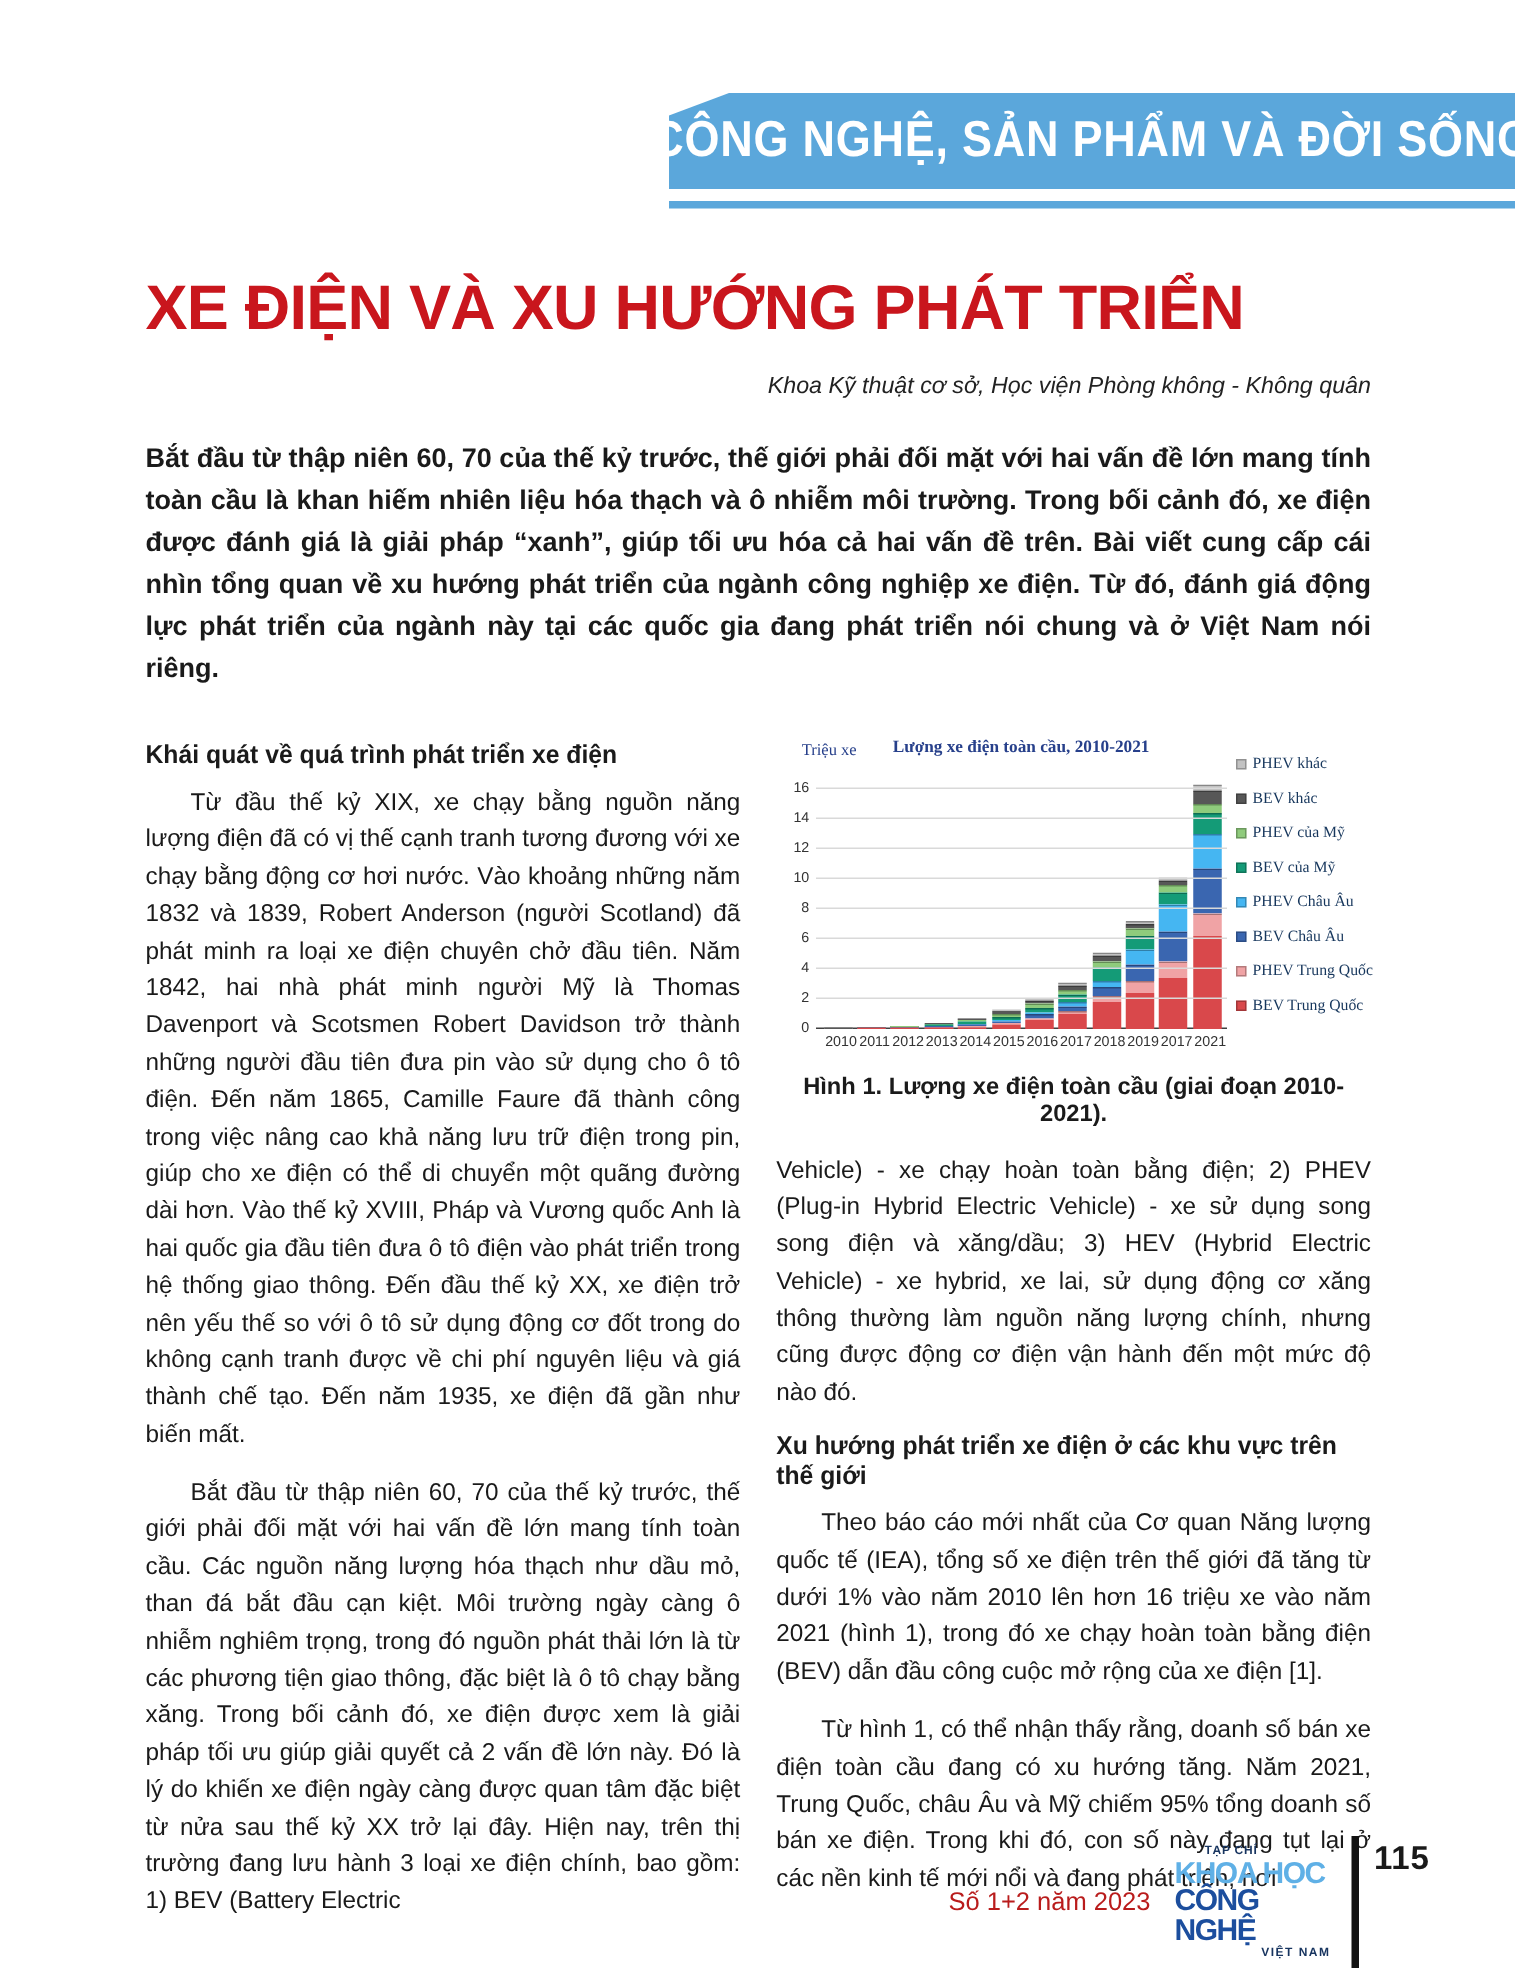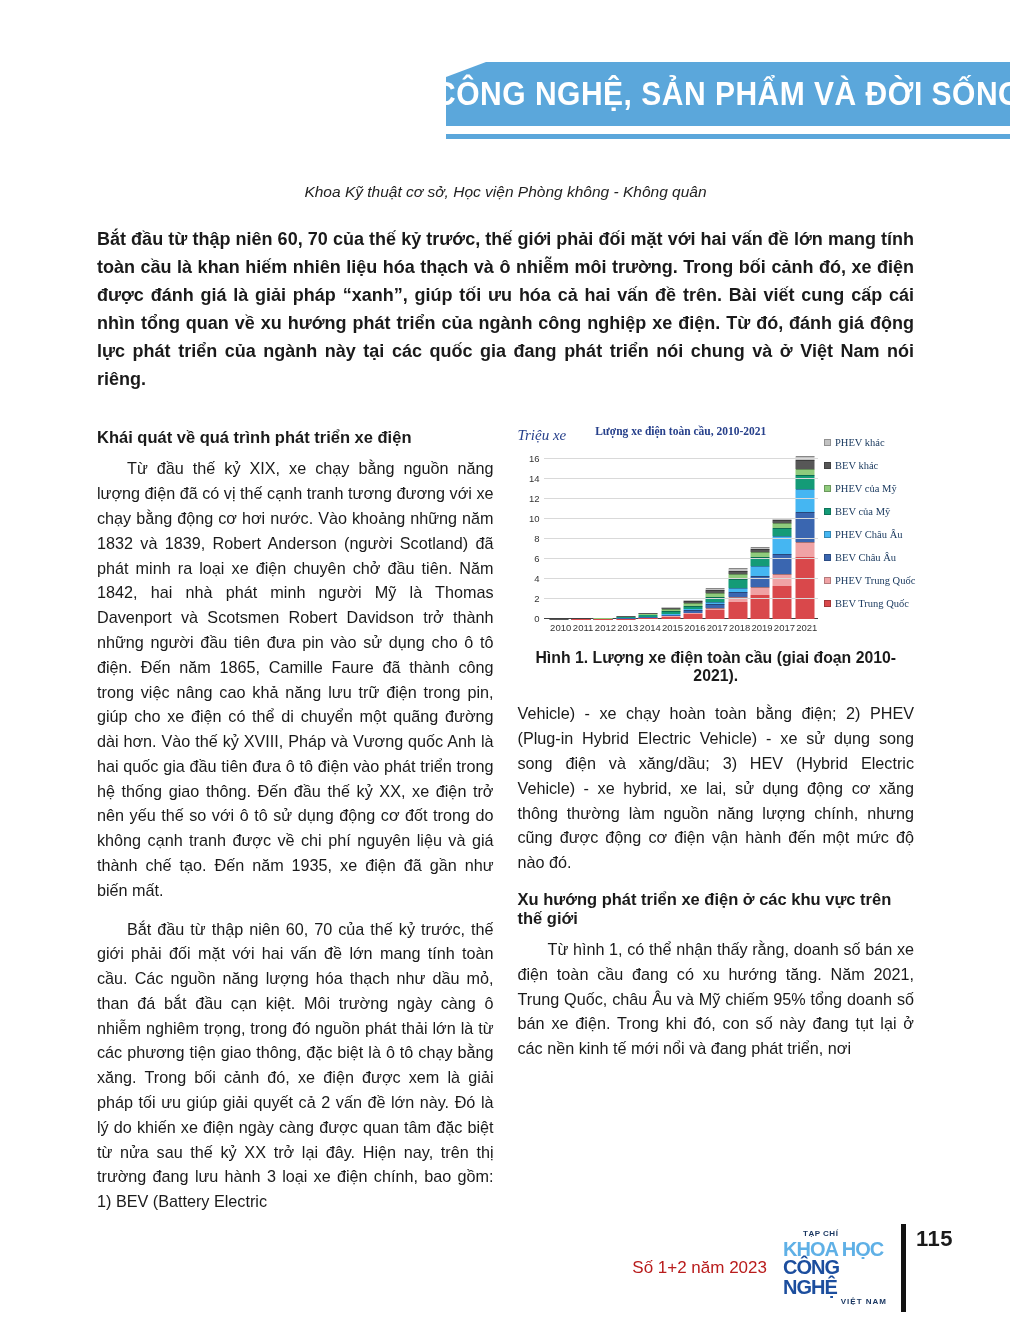--- a/index.html
+++ b/index.html
@@ -13,36 +13,36 @@
     clip-path:polygon(40px 0, 100% 0, 100% 100%, 0 100%, 0 15px); }
   .banner span { color:#fff; font-weight:bold; font-size:30px; letter-spacing:.5px; white-space:nowrap;
     transform:scaleY(1.12); }
   .banner-underline { position:absolute; top:134px; right:0; width:564px; height:5px; }
 
   
   .content { position:relative; padding:183px 96px 0 97px; }
   .article-title { font-size:42px; font-weight:bold; line-height:1.05; letter-spacing:-.5px;
     transform-origin:left top; margin-bottom:22px; white-space:nowrap; }
   .author { text-align:center; font-weight:bold; font-size:17px; margin-bottom:6px; transform:scaleY(1.05); }
-  .affiliation { text-align:center; font-style:italic; font-size:15.5px; color:#222; margin-bottom:24px; }
+  .affiliation { text-align:right; font-style:italic; font-size:15.5px; color:#222; margin-bottom:24px; }
   .abstract { font-weight:bold; font-size:18px; line-height:1.56; text-align:justify; margin-bottom:32px; }
 
   
   .columns { display:flex; gap:24px; }
   .col { flex:1; min-width:0; }
   .col h3 { font-size:16.5px; font-weight:bold; margin:2px 0 10px; transform:scaleY(1.04); transform-origin:left top; }
   .col p { font-size:16.2px; line-height:1.53; text-align:justify; margin-bottom:14px; }
   .col p.indent { text-indent:30px; }
 
   
   figure { margin:0 0 2px; }
   .chart { position:relative; width:100%; height:212px; font-family:"Liberation Serif", serif; }
   .chart-title { position:absolute; top:0; left:26px; right:96px; text-align:center;
     font-size:11.5px; font-weight:bold; color:#27408b; }
-  .chart-ylabel { position:absolute; top:2px; left:0; font-size:15px; font-style:italic; color:#27408b; }
+  .chart-ylabel { position:absolute; top:2px; left:17px; font-size:11px; color:#27408b; }
   .chart-plot { position:absolute; left:26px; top:22px; right:96px; bottom:18px; }
   .gridline { position:absolute; left:0; right:0; height:1px; background:#d9d9d9; }
   .axisline { position:absolute; left:0; right:0; bottom:0; height:1px; background:#404040; }
   .ytick { position:absolute; right:calc(100% + 4px); font-size:9.5px; color:#333;
     font-family:"Liberation Sans", sans-serif; }
   .bars { position:absolute; left:4px; right:2px; top:0; bottom:0; display:flex; }
   .bar-slot { flex:1; position:relative; }
   .bar { position:absolute; bottom:0; left:50%; transform:translateX(-50%); width:19px;
     display:flex; flex-direction:column-reverse; }
   .seg { width:100%; }
@@ -73,20 +73,21 @@
 
 <div class="page">
 
   <div class="banner" style="background: rgb(91, 167, 219);">
     <span>CÔNG NGHỆ, SẢN PHẨM VÀ ĐỜI SỐNG</span>
   </div>
   <div class="banner-underline" style="background: rgb(91, 167, 219);"></div>
 
   <div class="content">
 
+    <h1 class="article-title" style="color: rgb(201, 22, 29);">XE ĐIỆN VÀ XU HƯỚNG PHÁT TRIỂN</h1>
     <div class="affiliation">Khoa Kỹ thuật cơ sở, Học viện Phòng không - Không quân</div>
     <p class="abstract">Bắt đầu từ thập niên 60, 70 của thế kỷ trước, thế giới phải đối mặt với hai vấn đề lớn mang tính toàn cầu là khan hiếm nhiên liệu hóa thạch và ô nhiễm môi trường. Trong bối cảnh đó, xe điện được đánh giá là giải pháp “xanh”, giúp tối ưu hóa cả hai vấn đề trên. Bài viết cung cấp cái nhìn tổng quan về xu hướng phát triển của ngành công nghiệp xe điện. Từ đó, đánh giá động lực phát triển của ngành này tại các quốc gia đang phát triển nói chung và ở Việt Nam nói riêng.</p>
 
     <div class="columns">
 
       <div class="col">
         <h3>Khái quát về quá trình phát triển xe điện</h3>
         <p class="indent">Từ đầu thế kỷ XIX, xe chạy bằng nguồn năng lượng điện đã có vị thế cạnh tranh tương đương với xe chạy bằng động cơ hơi nước. Vào khoảng những năm 1832 và 1839, Robert Anderson (người Scotland) đã phát minh ra loại xe điện chuyên chở đầu tiên. Năm 1842, hai nhà phát minh người Mỹ là Thomas Davenport và Scotsmen Robert Davidson trở thành những người đầu tiên đưa pin vào sử dụng cho ô tô điện.  Đến năm 1865, Camille Faure đã thành công trong việc nâng cao khả năng lưu trữ điện trong pin, giúp cho xe điện có thể di chuyển một quãng đường dài hơn. Vào thế kỷ XVIII, Pháp và Vương quốc Anh là hai quốc gia đầu tiên đưa ô tô điện vào phát triển trong hệ thống giao thông. Đến đầu thế kỷ XX, xe điện trở nên yếu thế so với ô tô sử dụng động cơ đốt trong do không cạnh tranh được về chi phí nguyên liệu và giá thành chế tạo. Đến năm 1935, xe điện đã gần như biến mất.</p>
         <p class="indent">Bắt đầu từ thập niên 60, 70 của thế kỷ trước, thế giới phải đối mặt với hai vấn đề lớn mang tính toàn cầu. Các nguồn năng lượng hóa thạch như dầu mỏ, than đá bắt đầu cạn kiệt. Môi trường ngày càng ô nhiễm nghiêm trọng, trong đó nguồn phát thải lớn là từ các phương tiện giao thông, đặc biệt là ô tô chạy bằng xăng. Trong bối cảnh đó, xe điện được xem là giải pháp tối ưu giúp giải quyết cả 2 vấn đề lớn này. Đó là lý do khiến xe điện ngày càng được quan tâm đặc biệt từ nửa sau thế kỷ XX trở lại đây. Hiện nay, trên thị trường đang lưu hành 3 loại xe điện chính, bao gồm: 1)  BEV (Battery Electric</p>
       </div>
@@ -308,20 +309,21 @@
                 <div class="legend-item">
                   <div class="legend-swatch" style="background: rgb(217, 72, 75);"></div>
                   <div class="legend-label">BEV Trung Quốc</div>
                 </div>
               </div>
           </div>
           <figcaption>Hình 1. Lượng xe điện toàn cầu (giai đoạn 2010-2021).</figcaption>
         </figure>
         <p>Vehicle) - xe chạy hoàn toàn bằng điện; 2) PHEV (Plug-in Hybrid Electric Vehicle) - xe sử dụng song song điện và xăng/dầu; 3) HEV (Hybrid Electric Vehicle) - xe hybrid, xe lai, sử dụng động cơ xăng thông thường làm nguồn năng lượng chính, nhưng cũng được động cơ điện vận hành đến một mức độ nào đó.</p>
         <h3>Xu hướng phát triển xe điện ở các khu vực trên thế giới</h3>
+        <p class="indent">Theo báo cáo mới nhất của Cơ quan Năng lượng quốc tế (IEA), tổng số xe điện trên thế giới đã tăng từ dưới 1% vào năm 2010 lên hơn 16 triệu xe vào năm 2021 (hình 1), trong đó xe chạy hoàn toàn bằng điện (BEV) dẫn đầu công cuộc mở rộng của xe điện [1].</p>
         <p class="indent">Từ hình 1, có thể nhận thấy rằng, doanh số bán xe điện toàn cầu đang có xu hướng tăng. Năm 2021, Trung Quốc, châu Âu và Mỹ chiếm 95% tổng doanh số bán xe điện. Trong khi đó, con số này đang tụt lại ở các nền kinh tế mới nổi và đang phát triển, nơi</p>
       </div>
 
     </div>
   </div>
 
   <div class="footer">
     <span class="issue">Số 1+2 năm 2023</span>
     <div class="logo">
       <div class="logo-top">TẠP CHÍ</div>

